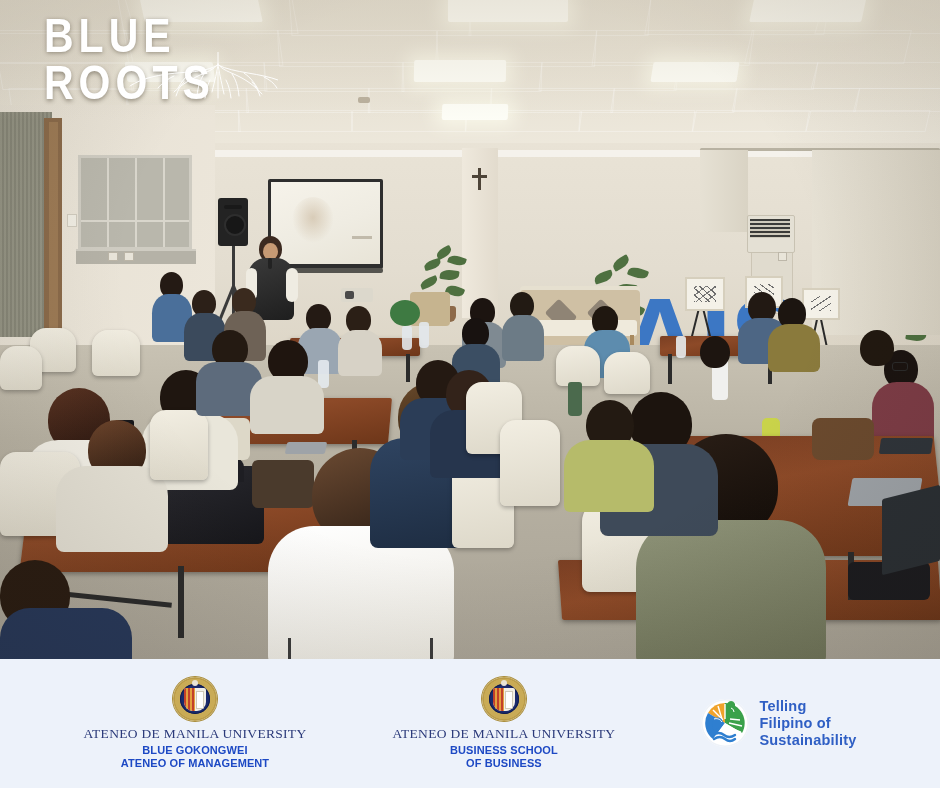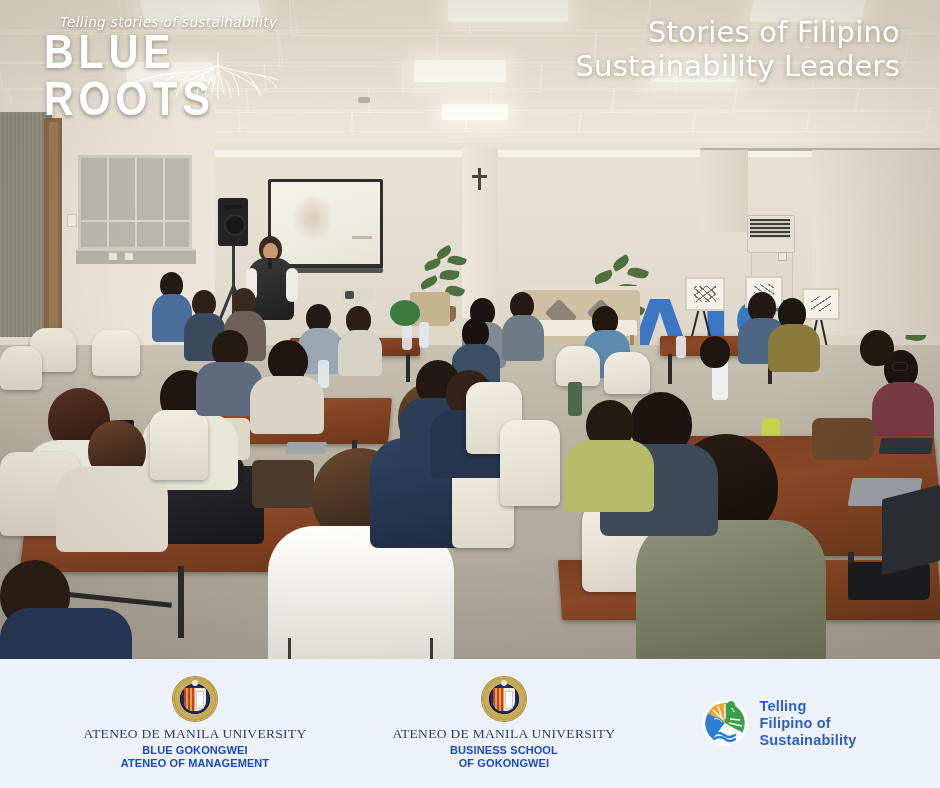--- a/index.html
+++ b/index.html
@@ -453,21 +453,20 @@
 
     <div class="head" style="left:860px;top:330px;width:34px;height:36px;background:#211810;"></div>
     <div class="head" style="left:700px;top:336px;width:30px;height:32px;background:#1d1510;"></div>
 
     <div style="position:absolute;inset:0;background:radial-gradient(ellipse at 50% 42%,rgba(0,0,0,0) 52%,rgba(30,24,14,.14) 100%);pointer-events:none;"></div>
 
     <div class="hdr-wash"></div>
   </div>
 
   <div class="brand">
-    <div class="brand-tag">Telling stories of sustainability</div>
     <div class="brand-name">BLUE ROOTS</div>
   </div>
 
   <svg class="roots" viewBox="0 0 160 48" preserveAspectRatio="none">
     <g stroke="#ffffff" stroke-width="1" fill="none" opacity=".92" stroke-linecap="round">
       <path d="M100 0 L100 12"></path>
       <path d="M100 12 C 96 18, 88 20, 80 24 C 72 28, 64 32, 56 40"></path>
       <path d="M100 12 C 104 18, 112 20, 120 24 C 128 28, 136 33, 144 42"></path>
       <path d="M100 12 C 99 20, 97 28, 94 40"></path>
       <path d="M100 12 C 101 20, 103 28, 106 42"></path>
@@ -481,24 +480,20 @@
       <path d="M108 28 C 111 34, 112 39, 113 46"></path>
       <path d="M56 24 C 50 27, 45 30, 40 36"></path>
       <path d="M146 25 C 152 28, 156 31, 159 36"></path>
       <path d="M100 20 L100 46"></path>
       <path d="M30 26 C 24 28, 18 30, 12 34"></path>
       <path d="M66 30 C 62 34, 60 38, 58 44"></path>
       <path d="M134 30 C 138 34, 140 38, 142 44"></path>
     </g>
   </svg>
 
-  <div class="hdr-right">
-    <div>Stories of Filipino</div>
-    <div>Sustainability Leaders</div>
-  </div>
 
   <div class="footer">
 
     <div class="logo-col">
       <div class="seal">
         <div class="seal-in"></div>
         <div class="seal-shield">
           <div class="seal-stripes"></div>
           <div class="seal-tower"></div>
         </div>
@@ -516,21 +511,21 @@
         <div class="seal-in"></div>
         <div class="seal-shield">
           <div class="seal-stripes"></div>
           <div class="seal-tower"></div>
         </div>
         <div class="seal-dot"></div>
       </div>
       <div class="uni-name">ATENEO DE MANILA UNIVERSITY</div>
       <div class="unit-name">
         <div>BUSINESS SCHOOL</div>
-        <div>OF GOKONGWEI</div>
+        <div>OF BUSINESS</div>
       </div>
     </div>
 
     <div class="ais-logo">
       <div class="ais-mark">
         <svg viewBox="0 0 48 48" width="48" height="48">
           <circle cx="24" cy="24" r="22" fill="#ffffff"></circle>
           <path d="M24 24 L24 4 A20 20 0 0 0 7 14 Z" fill="#f0a32b"></path>
           <path d="M24 24 L7 14 A20 20 0 0 0 12 40 Z" fill="#2f7fd0"></path>
           <path d="M24 24 L24 4 A20 20 0 0 1 41 34 Z" fill="#3aa14a"></path>

